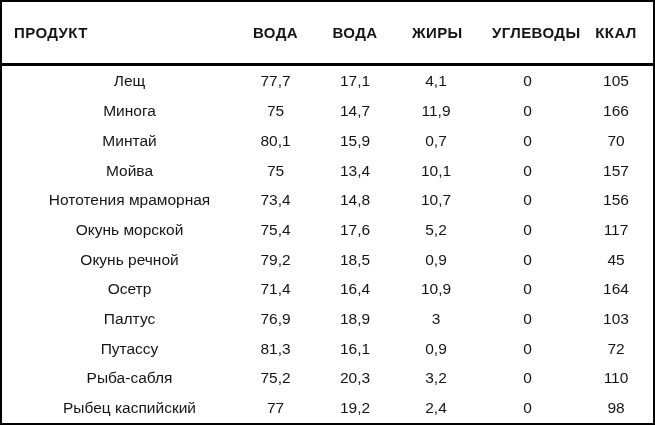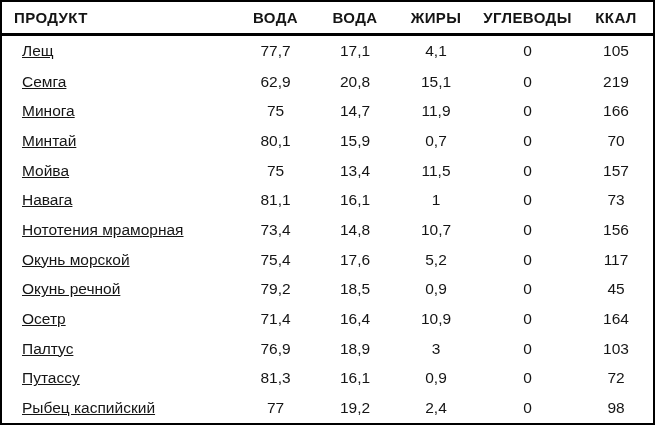--- a/index.html
+++ b/index.html
@@ -40,38 +40,37 @@
   table.nutrition col.c5 { width: 74px; }
 
   table.nutrition thead th {
     border-bottom: 3px solid #000000;
     font-size: 15px;
     font-weight: 700;
     letter-spacing: 0.4px;
     text-align: center;
     vertical-align: middle;
     height: 29px;
-    padding: 1px;
+    padding: 16px;
     white-space: nowrap;
   }
   table.nutrition thead th:first-child {
     text-align: left;
     padding-left: 12px;
   }
   table.nutrition tbody td {
     font-size: 15.5px;
     text-align: center;
     vertical-align: middle;
     padding: 0;
     white-space: nowrap;
   }
   table.nutrition tbody td:first-child {
-    text-align: left;
+    text-align: center;
     padding-left: 20px;
-    text-decoration: underline;
   }
 </style>
 </head>
 <body>
 
 <div class="page">
   <div class="table-frame">
     <table class="nutrition">
       <colgroup>
         <col class="c0">
@@ -94,58 +93,42 @@
       <tbody id="table-body">
           <tr>
             <td>Лещ</td>
             <td>77,7</td>
             <td>17,1</td>
             <td>4,1</td>
             <td>0</td>
             <td>105</td>
           </tr>
           <tr>
-            <td>Семга</td>
-            <td>62,9</td>
-            <td>20,8</td>
-            <td>15,1</td>
-            <td>0</td>
-            <td>219</td>
-          </tr>
-          <tr>
             <td>Минога</td>
             <td>75</td>
             <td>14,7</td>
             <td>11,9</td>
             <td>0</td>
             <td>166</td>
           </tr>
           <tr>
             <td>Минтай</td>
             <td>80,1</td>
             <td>15,9</td>
             <td>0,7</td>
             <td>0</td>
             <td>70</td>
           </tr>
           <tr>
             <td>Мойва</td>
             <td>75</td>
             <td>13,4</td>
-            <td>11,5</td>
+            <td>10,1</td>
             <td>0</td>
             <td>157</td>
-          </tr>
-          <tr>
-            <td>Навага</td>
-            <td>81,1</td>
-            <td>16,1</td>
-            <td>1</td>
-            <td>0</td>
-            <td>73</td>
           </tr>
           <tr>
             <td>Нототения мраморная</td>
             <td>73,4</td>
             <td>14,8</td>
             <td>10,7</td>
             <td>0</td>
             <td>156</td>
           </tr>
           <tr>
@@ -182,20 +165,28 @@
           </tr>
           <tr>
             <td>Путассу</td>
             <td>81,3</td>
             <td>16,1</td>
             <td>0,9</td>
             <td>0</td>
             <td>72</td>
           </tr>
           <tr>
+            <td>Рыба-сабля</td>
+            <td>75,2</td>
+            <td>20,3</td>
+            <td>3,2</td>
+            <td>0</td>
+            <td>110</td>
+          </tr>
+          <tr>
             <td>Рыбец каспийский</td>
             <td>77</td>
             <td>19,2</td>
             <td>2,4</td>
             <td>0</td>
             <td>98</td>
           </tr>
         </tbody>
     </table>
   </div>

